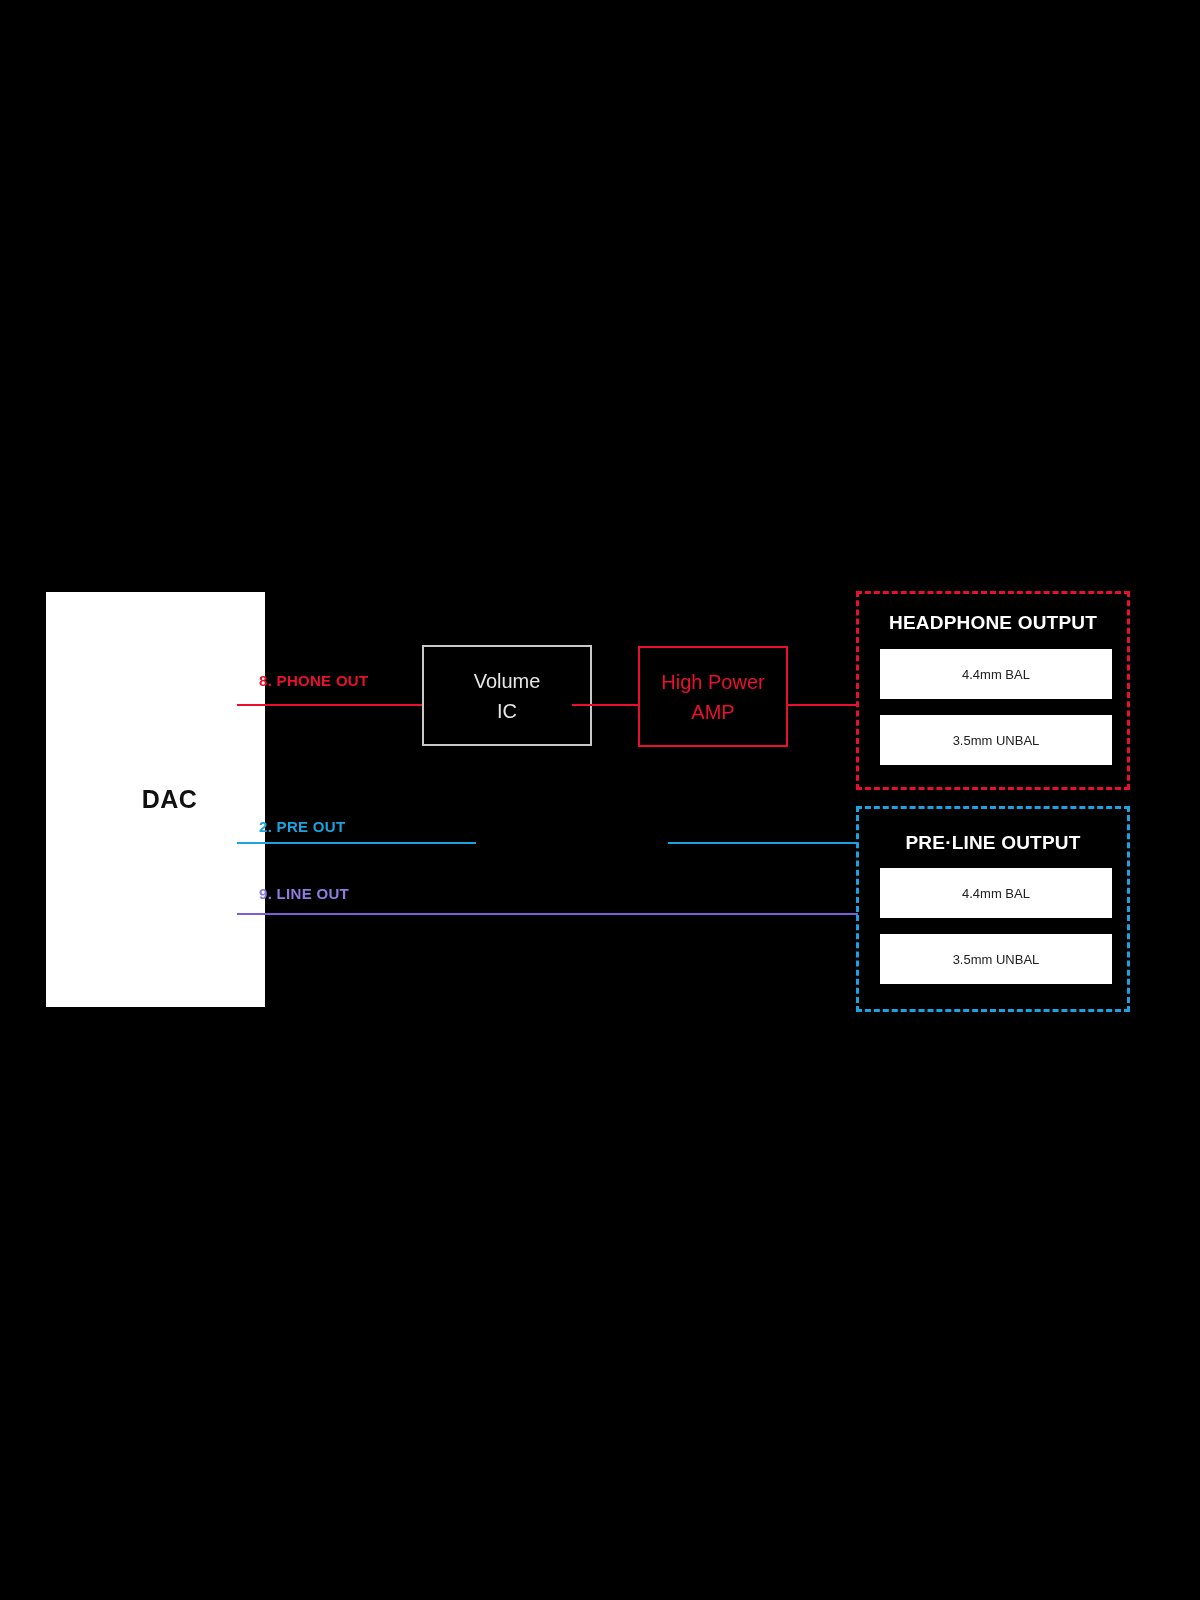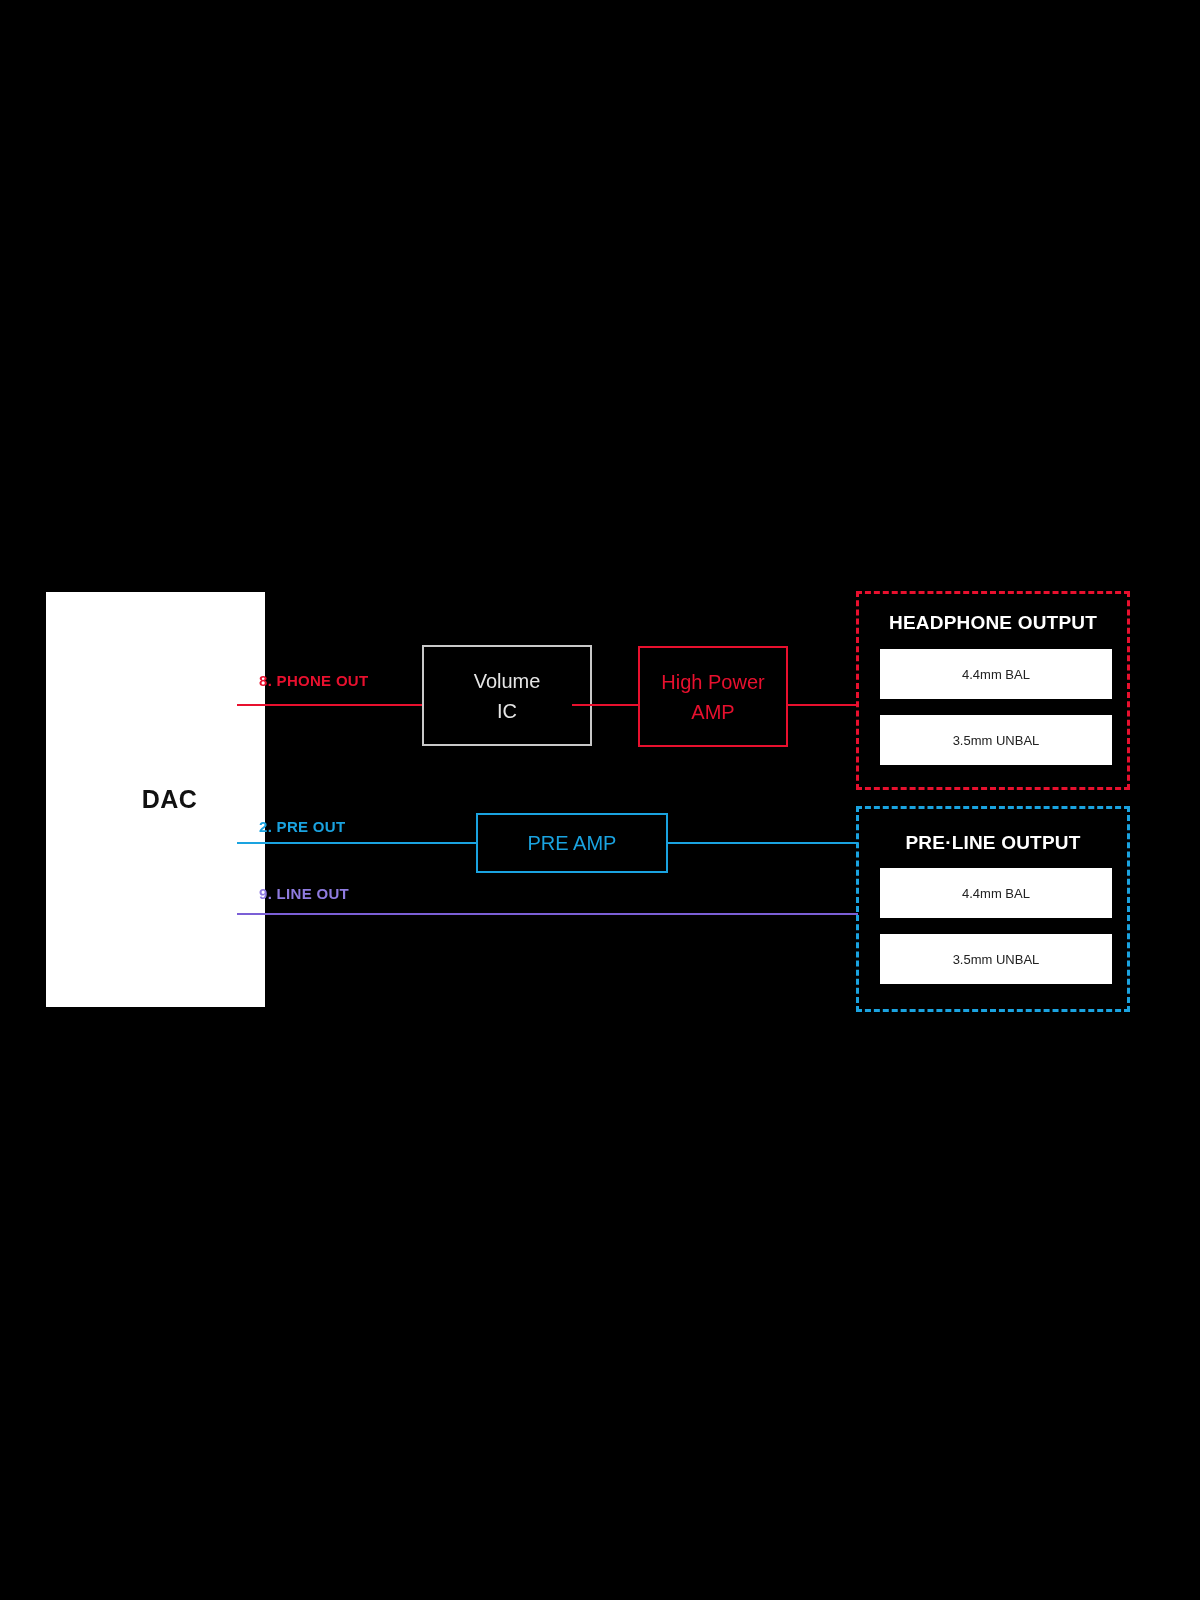--- a/index.html
+++ b/index.html
@@ -168,23 +168,20 @@
   <div class="box high-power-amp">
     <span>High Power</span>
     <span>AMP</span>
   </div>
 
   <div class="line line-red" style="left:788px; top:704px; width:70px;"></div>
 
   <div class="line line-blue" style="left:237px; top:842px; width:239px;"></div>
   <div class="line-label label-blue" style="left:259px; top:818px;">2. PRE OUT</div>
 
-  <div class="box pre-amp">
-    <span>PRE AMP</span>
-  </div>
 
   <div class="line line-blue" style="left:668px; top:842px; width:190px;"></div>
 
   <div class="line line-purple" style="left:237px; top:913px; width:621px;"></div>
   <div class="line-label label-purple" style="left:259px; top:885px;">9. LINE OUT</div>
 
   <div class="output-group hp-group">
     <div class="group-title hp-title">HEADPHONE OUTPUT</div>
     <div class="jack hp-jack-1">4.4mm BAL</div>
     <div class="jack hp-jack-2">3.5mm UNBAL</div>

